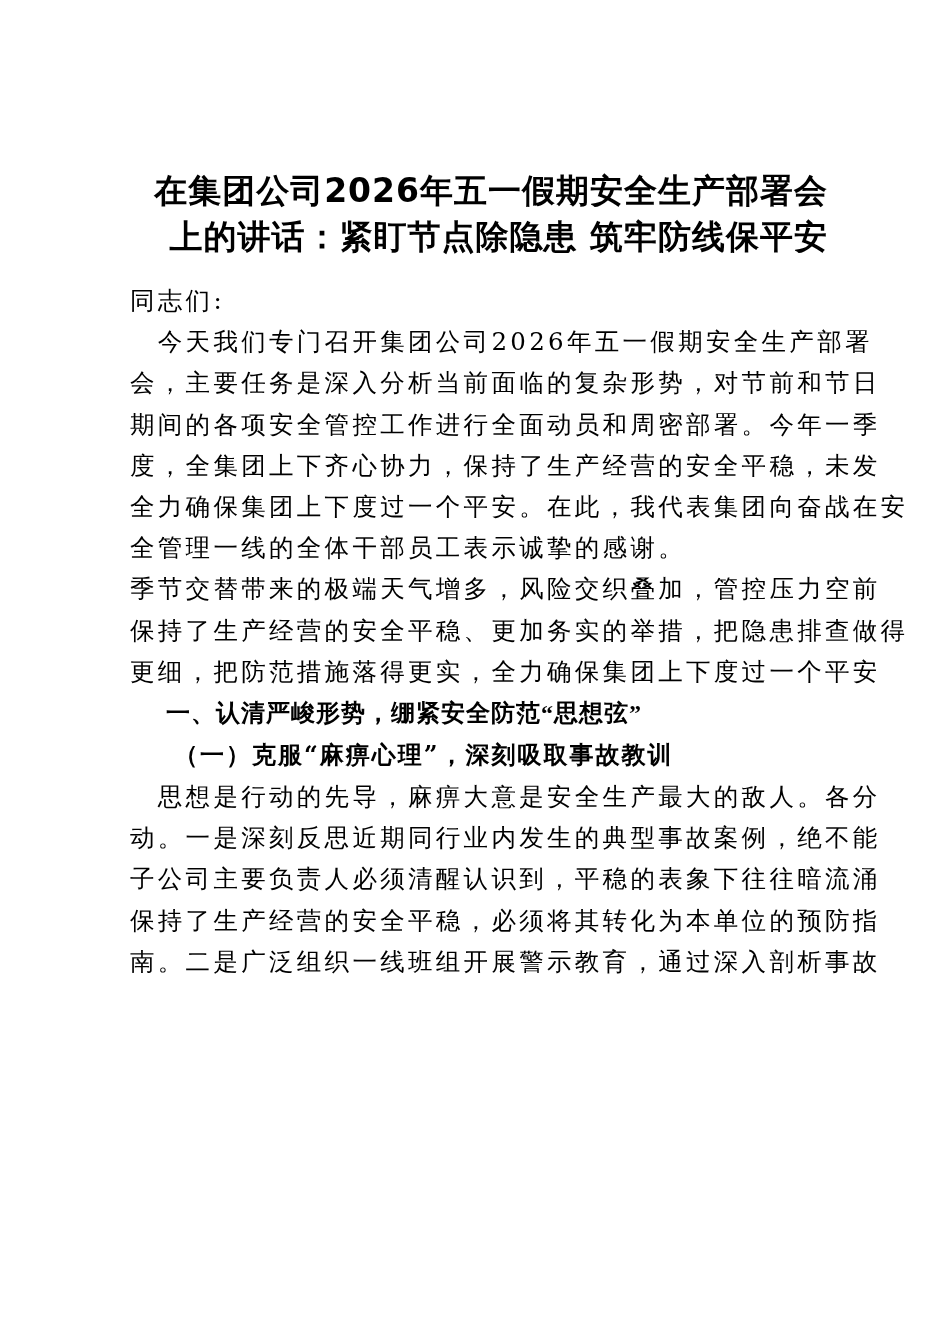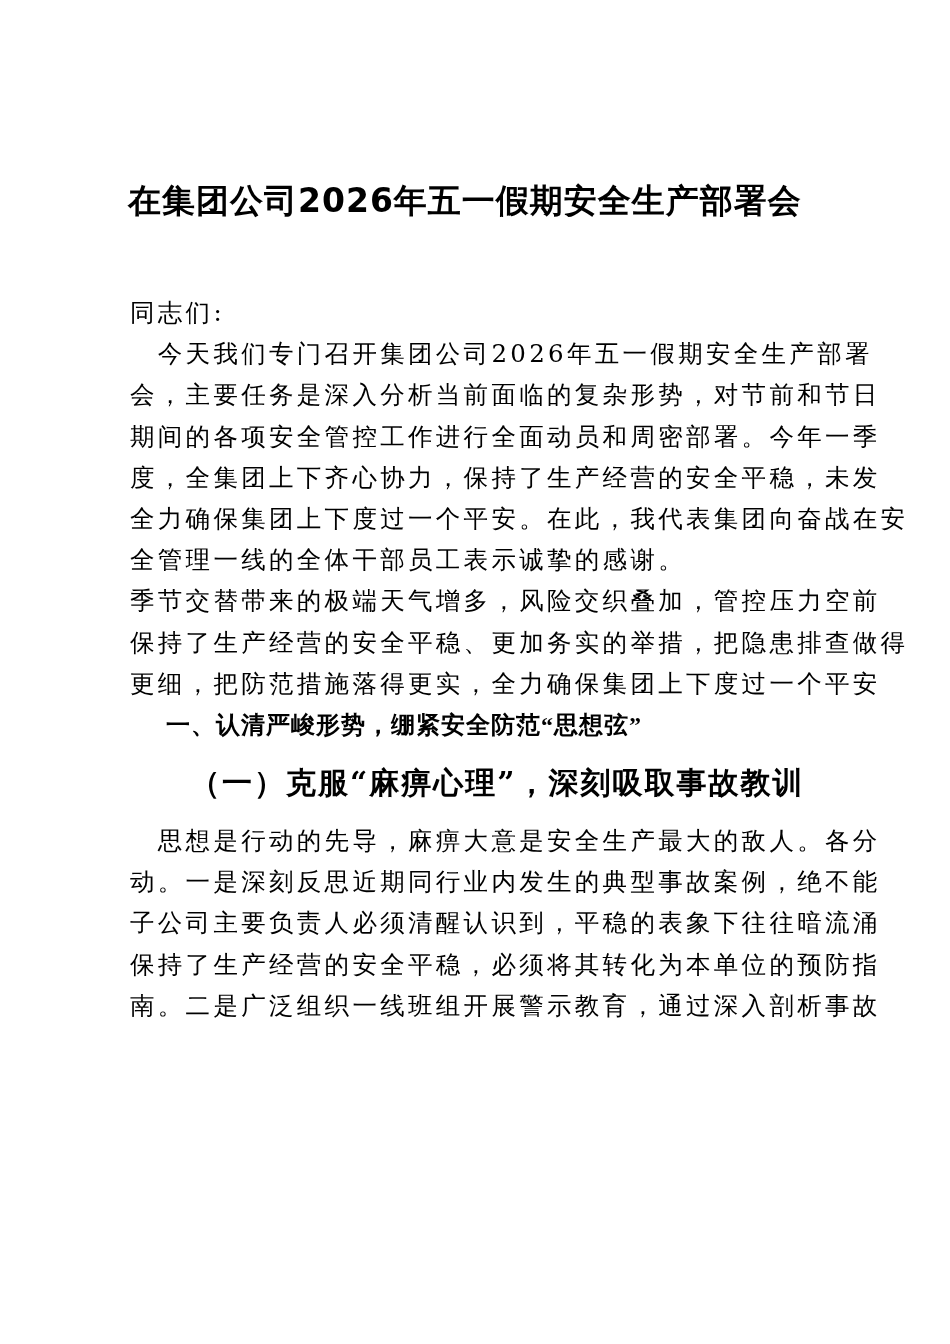--- a/index.html
+++ b/index.html
@@ -19,35 +19,35 @@
       position: absolute;
       left: 0;
       top: 0;
       width: 950px;
       height: 1344px;
       background: #ffffff;
     }
     .title {
       position: absolute;
       left: 128px;
-      top: 178px;
+      top: 168px;
       width: 700px;
       margin: 0;
       font-family: "DejaVu Sans", "Liberation Sans", sans-serif;
       font-weight: bold;
       font-size: 33px;
       line-height: 46px;
       letter-spacing: 1px;
-      text-align: left;
+      text-align: right;
     }
     .title .line { display: block; white-space: nowrap; }
     .body-text {
       position: absolute;
       left: 130px;
-      top: 292px;
+      top: 280px;
       width: 700px;
     }
     .p {
       margin: 0;
       font-size: 24.5px;
       line-height: 41.2px;
       letter-spacing: 3.3px;
       text-align: justify;
       white-space: nowrap;
     }
@@ -56,35 +56,36 @@
       margin: 0;
       font-family: Liberation Serif, serif;
       font-weight: bold;
       font-size: 24px;
       line-height: 42px;
       letter-spacing: 1px;
       padding-left: 36px;
       white-space: nowrap;
     }
     .h2 {
-      margin: 16px;
-      font-size: 30px;
+      margin: 0;
+      font-size: 24px;
       line-height: 42px;
       letter-spacing: 2px;
       padding-left: 44px;
       white-space: nowrap;
     }
   </style>
 </head>
 <body>
 
 <div class="page">
 
   <h1 class="title">
     <span class="line">在集团公司2026年五一假期安全生产部署会</span>
+    <span class="line">上的讲话：紧盯节点除隐患 筑牢防线保平安</span>
   </h1>
 
   <div class="body-text">
 
     <p class="p">
       <span class="ln">同志们:</span>
     </p>
 
     <p class="p">
       <span class="ln">　今天我们专门召开集团公司2026年五一假期安全生产部署</span>

